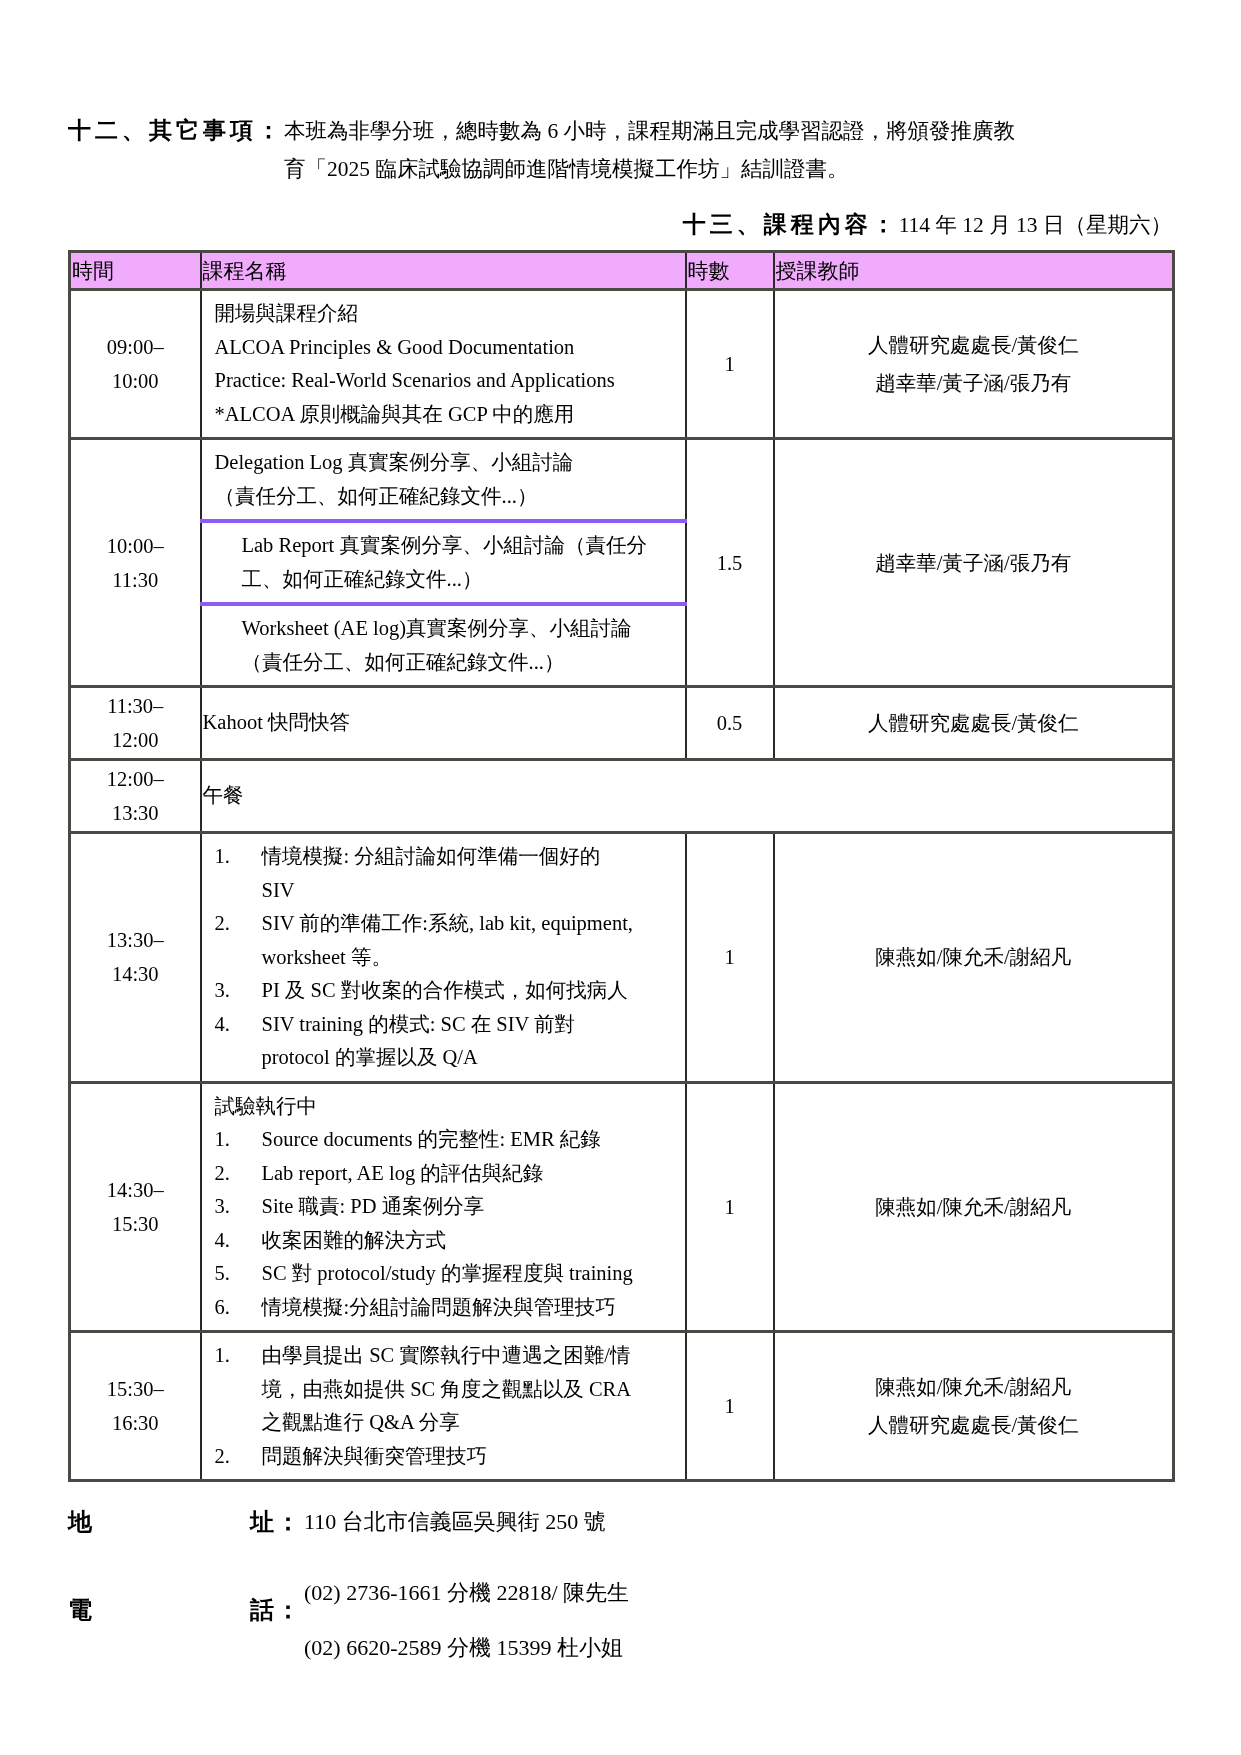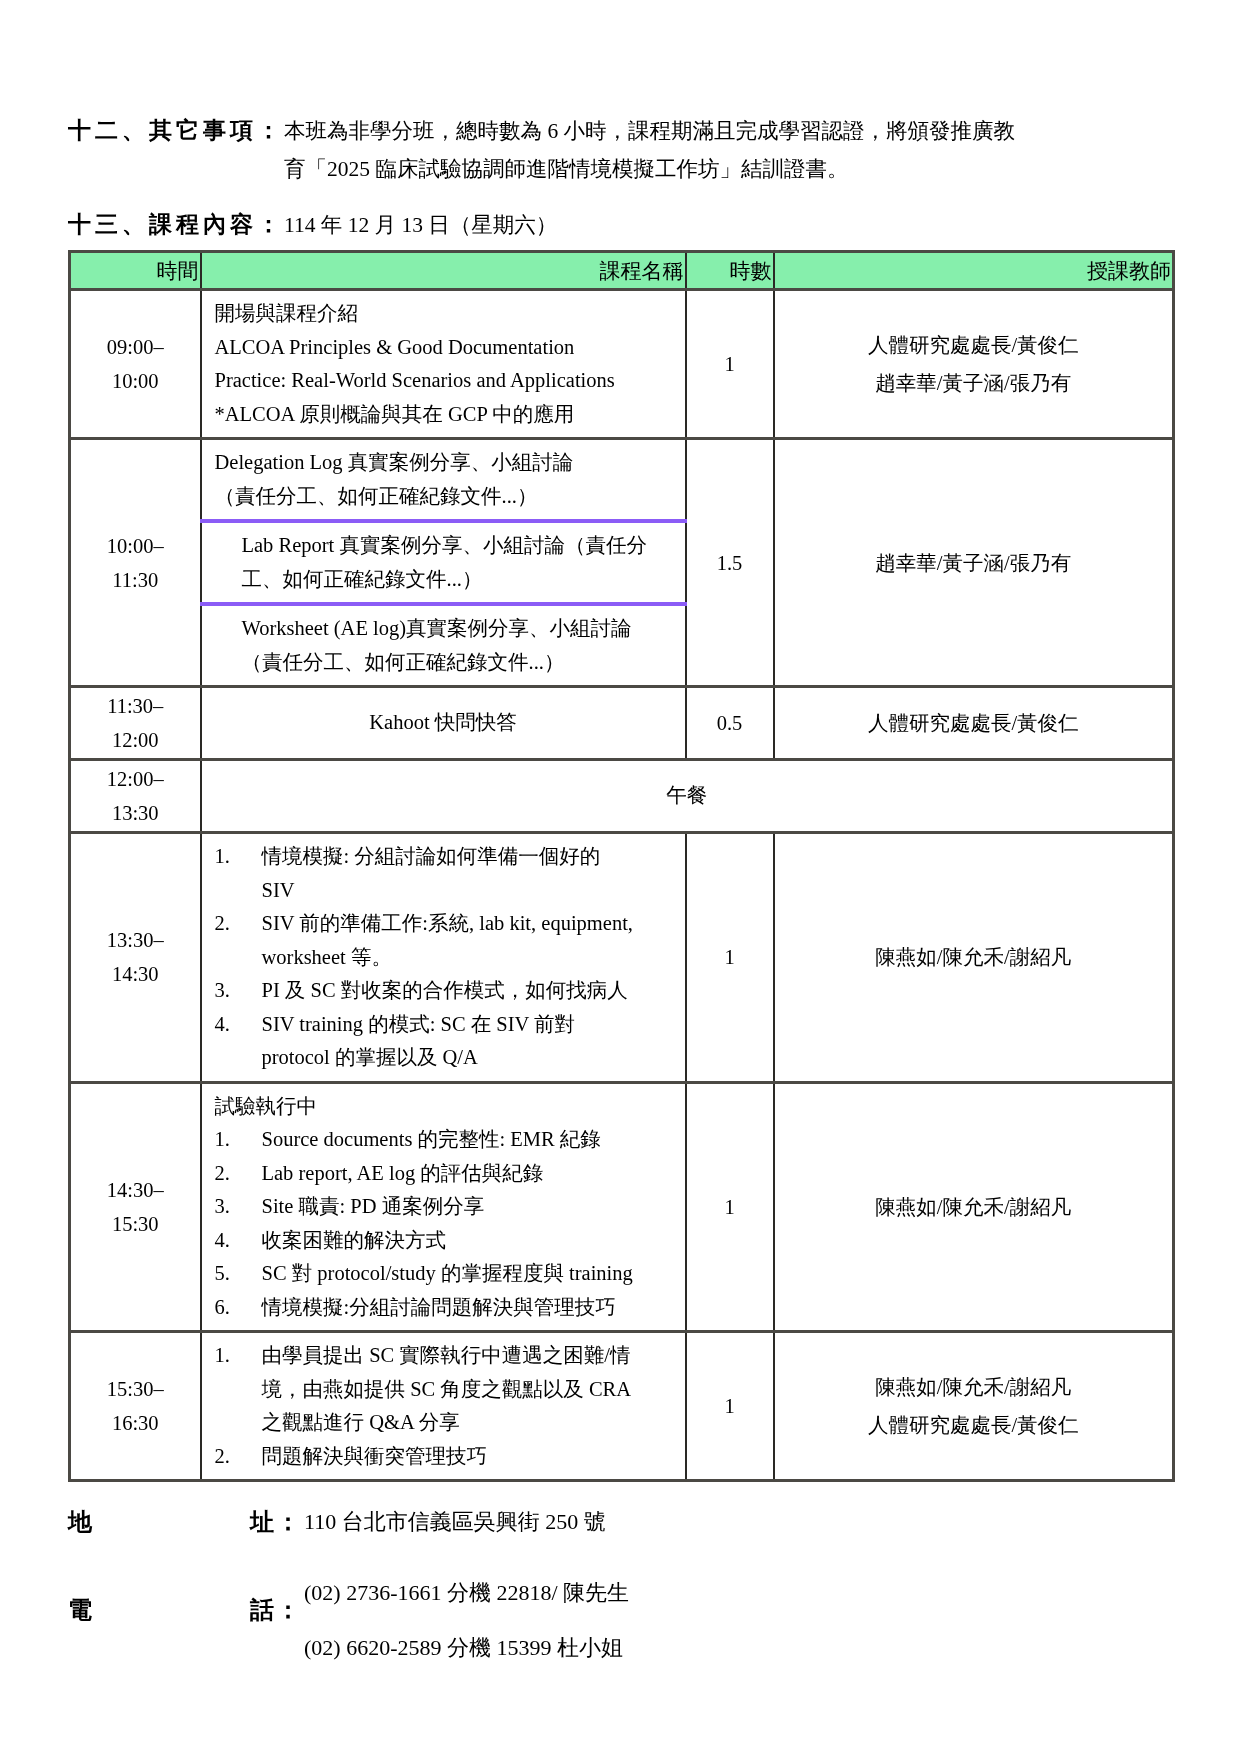--- a/index.html
+++ b/index.html
@@ -13,56 +13,56 @@
   .page { padding: 112px 69px 0 68px; }
 
   
   .sec { display: flex; align-items: flex-start; }
   .sec-label {
     font-weight: bold; font-size: 23px; letter-spacing: 4px;
     white-space: nowrap; line-height: 38px;
   }
   .sec-body { font-size: 21.5px; line-height: 38px; }
   .sec12 { margin-bottom: 20px; }
-  .sec13 { margin-bottom: 8px; }
+  .sec13 { margin-bottom: 8px; justify-content: flex-end; }
   .sec13 .sec-label, .sec13 .sec-body { line-height: 34px; }
   .sec14 { margin-top: 34px; }
   .sec14 .sec-label, .sec14 .sec-body { line-height: 36px; }
   .sec14 .sec-body { font-size: 22px; }
 
   
   table.schedule {
     width: 1104px;
     border-collapse: collapse;
     table-layout: fixed;
     border: 3px solid #4b4944;
   }
   col.c-time    { width: 131px; }
   col.c-course  { width: 485px; }
   col.c-hours   { width: 88px;  }
   col.c-teacher { width: 400px; }
 
   th, td { border: 2px solid #2a2925; }
   thead th {
-    background: #86efac;
+    background: #f0abfc;
     font-weight: normal;
     font-size: 21px;
     height: 38px;
-    text-align: right;
+    text-align: left;
     border-bottom: 3px solid #4b4944;
   }
   tbody td { vertical-align: middle; font-size: 20.5px; }
   tr.major > td { border-top: 3px solid #4b4944; }
   tr.sub   > td { border-top: 4px solid #8b5cf6; padding-left: 40px; }
 
   td.time-cell   { text-align: center; line-height: 34px; }
   td.hours-cell  { text-align: center; line-height: 34px; }
   td.teacher-cell{ text-align: center; line-height: 38px; }
   td.course-cell { padding: 6px 6px 6px 13px; line-height: 33.5px; }
-  td.course-center { text-align: center; line-height: 33.5px; }
+  td.course-center { line-height: 33.5px; }
   .item { display: flex; }
   .inum { width: 47px; flex-shrink: 0; }
   .itext { flex: 1; }
 
   
   .contact-row { display: flex; align-items: center; font-size: 22px; margin-top: 16px; }
   .contact-row.addr { margin-top: 22px; }
   .contact-label {
     width: 206px; display: flex; justify-content: space-between;
     font-weight: bold; font-size: 24px;

